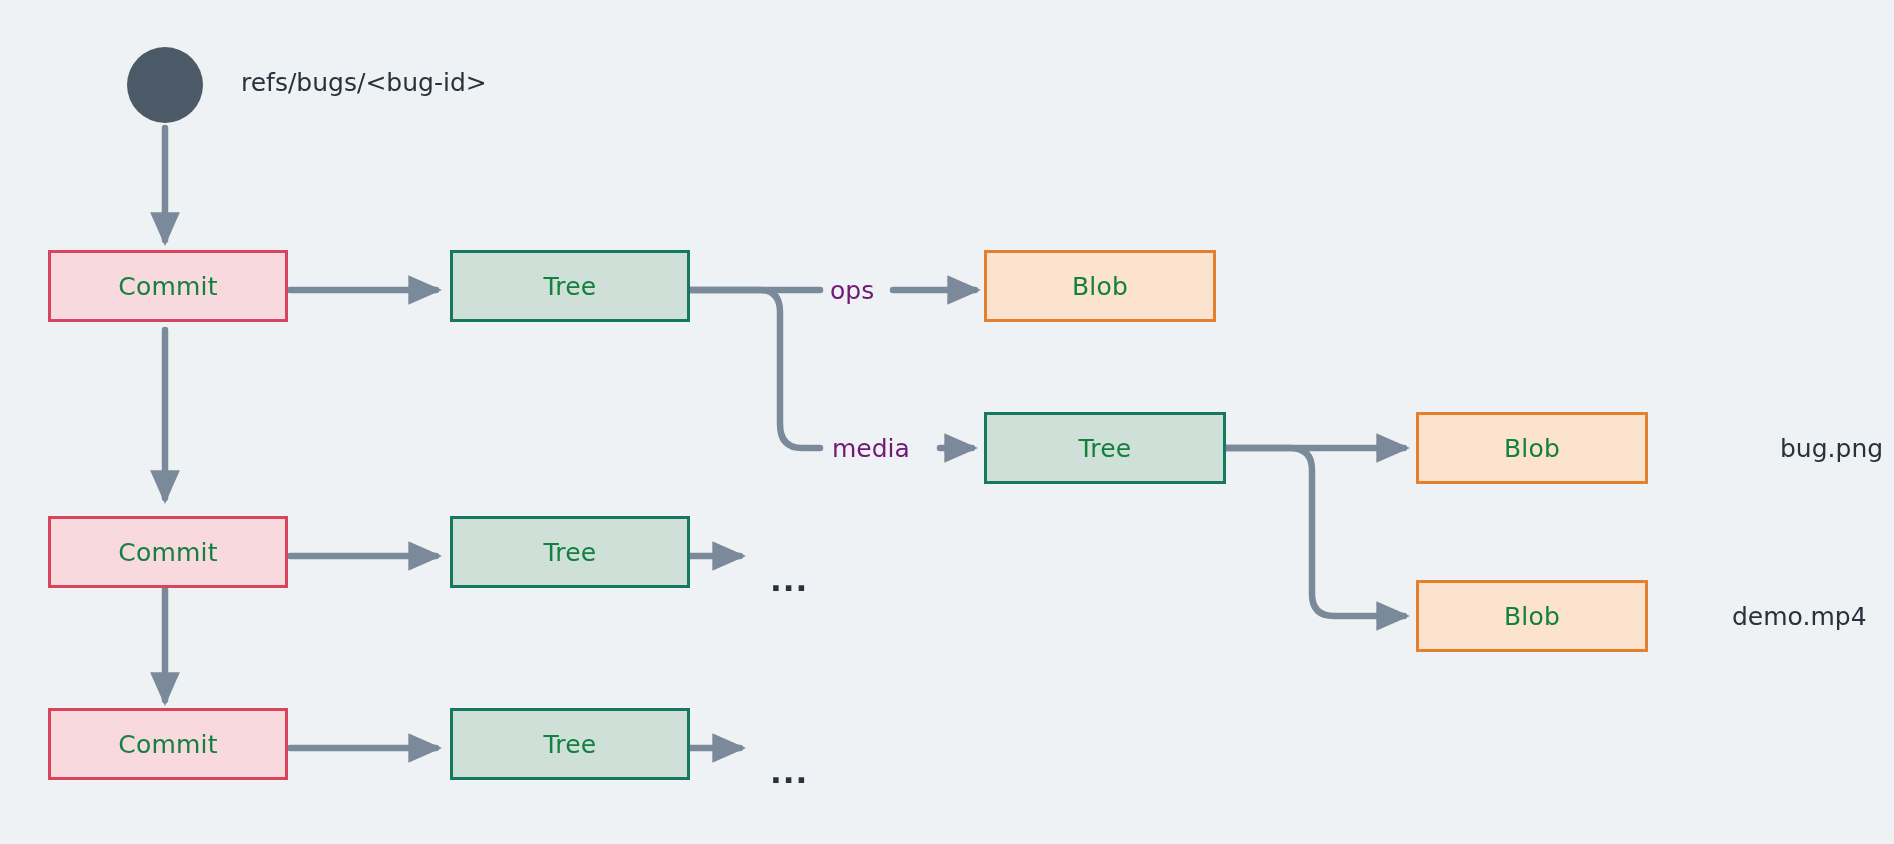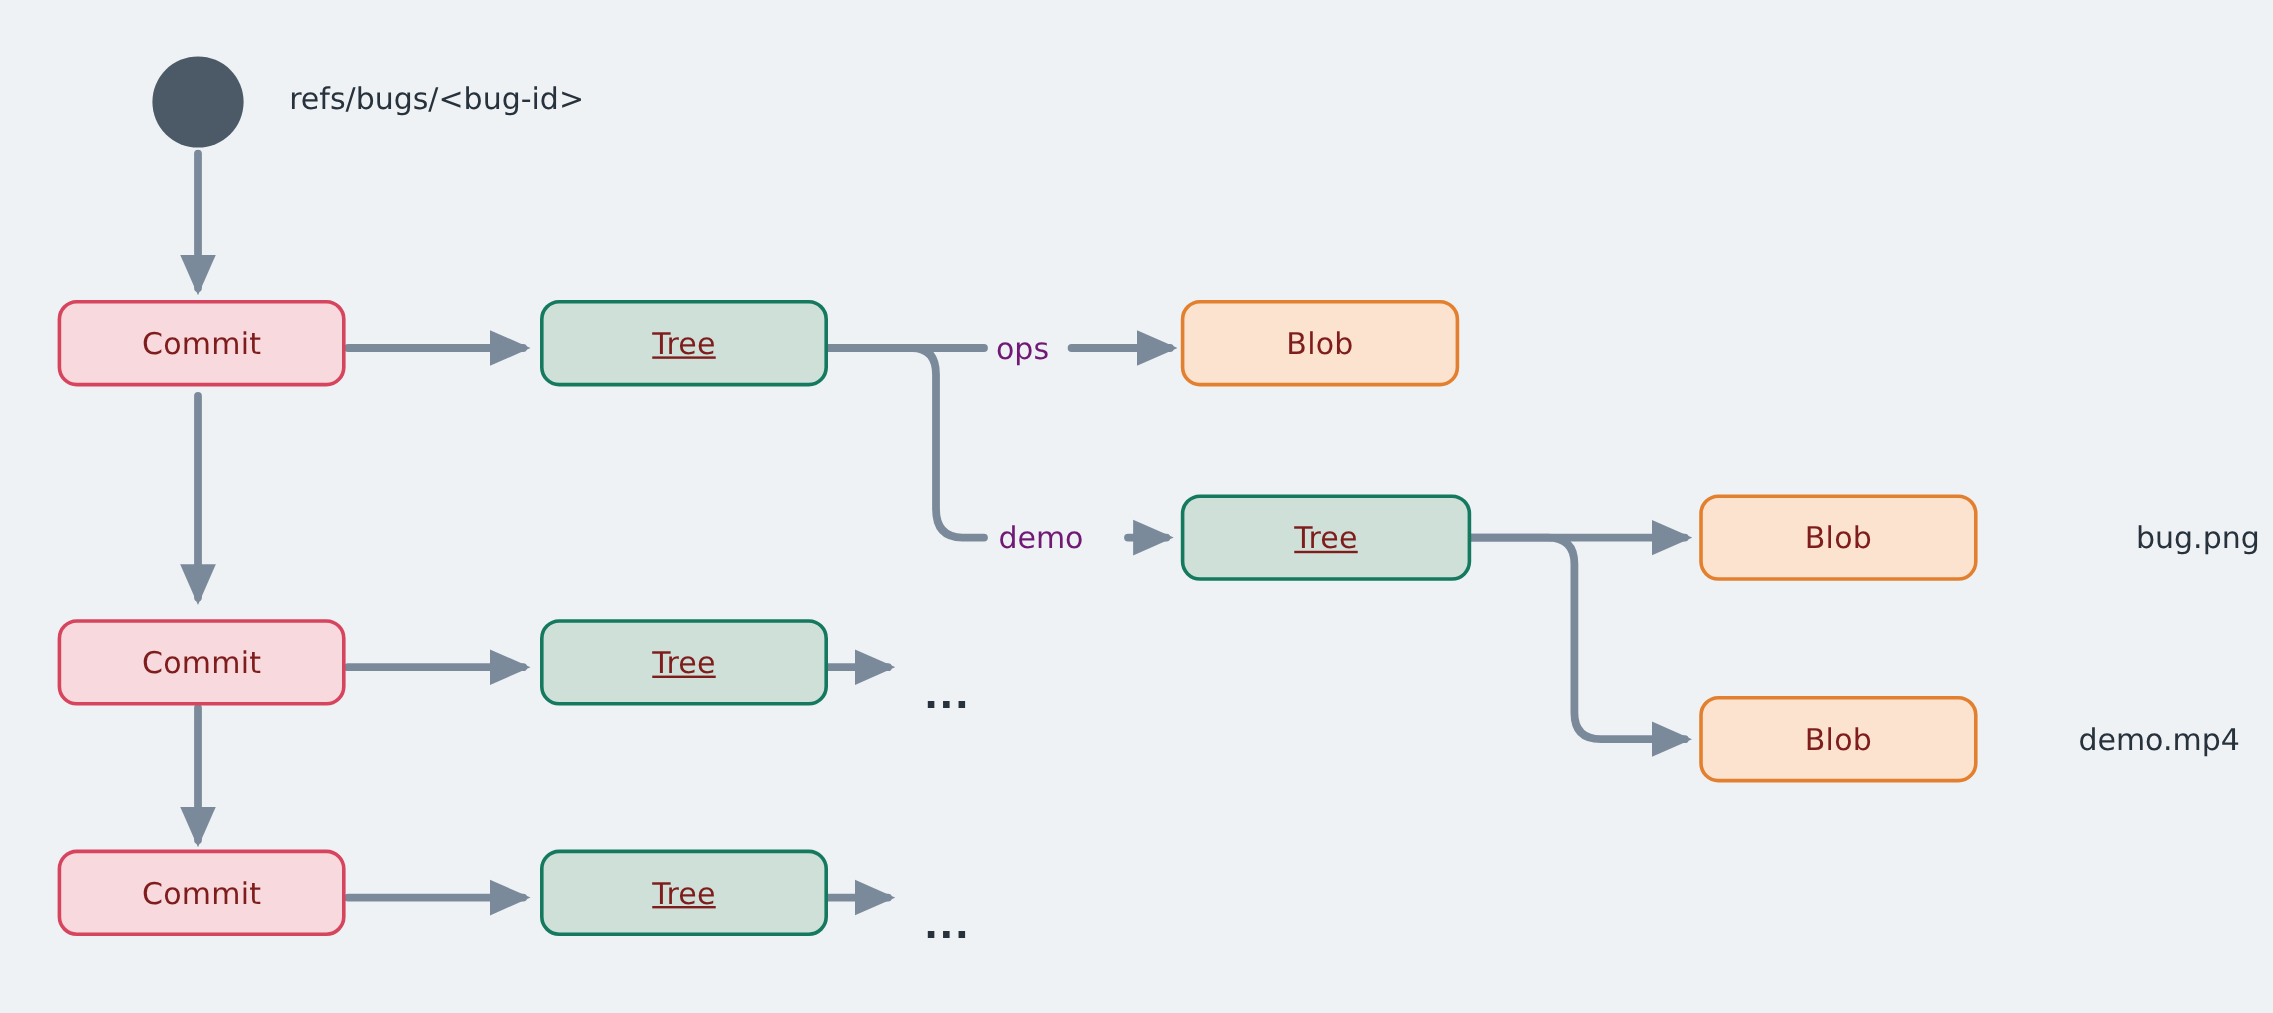--- a/index.html
+++ b/index.html
@@ -22,36 +22,35 @@
     width: 1894px;
     height: 844px;
     pointer-events: none;
   }
   .node {
     position: absolute;
     box-sizing: border-box;
     display: flex;
     align-items: center;
     justify-content: center;
-    border-radius: 16px;
+    border-radius: 0;
     border-width: 3px;
     border-style: solid;
     font-size: 25px;
     letter-spacing: .2px;
-    color: #7f1d1d;
+    color: #15803d;
     user-select: none;
   }
   .node.commit {
     background: #f7d9de;
     border-color: #d6455d;
   }
   .node.tree {
     background: #cfe0d8;
     border-color: #14795f;
-    text-decoration: underline;
   }
   .node.blob {
     background: #fbe3d0;
     border-color: #e3802f;
   }
   .ref-dot {
     position: absolute;
     border-radius: 50%;
     background: #4b5a66;
   }
@@ -127,21 +126,21 @@
   <div class="node tree" style="left:450px; top:250px; width:240px; height:72px;">Tree</div>
   <div class="node tree" style="left:450px; top:516px; width:240px; height:72px;">Tree</div>
   <div class="node tree" style="left:450px; top:708px; width:240px; height:72px;">Tree</div>
   <div class="node tree" style="left:984px; top:412px; width:242px; height:72px;">Tree</div>
 
   <div class="node blob" style="left:984px; top:250px; width:232px; height:72px;">Blob</div>
   <div class="node blob" style="left:1416px; top:412px; width:232px; height:72px;">Blob</div>
   <div class="node blob" style="left:1416px; top:580px; width:232px; height:72px;">Blob</div>
 
   <div class="edge-label" style="left:830px; top:276px;">ops</div>
-  <div class="edge-label" style="left:832px; top:434px;">demo</div>
+  <div class="edge-label" style="left:832px; top:434px;">media</div>
 
   <div class="plain-label" style="left:1780px; top:434px;">bug.png</div>
   <div class="plain-label" style="left:1732px; top:602px;">demo.mp4</div>
 
   <div class="ellipsis" style="left:770px; top:565px;">...</div>
   <div class="ellipsis" style="left:770px; top:757px;">...</div>
 
 </div>
 
 </body></html>

